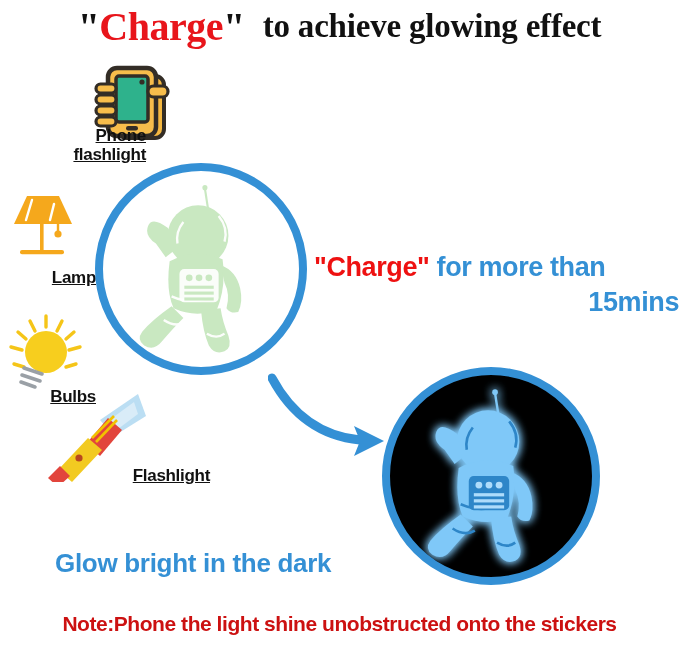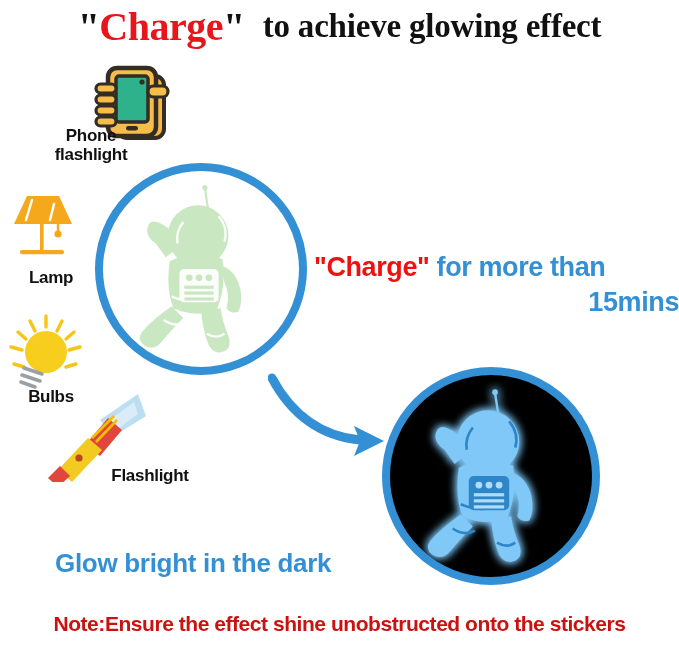--- a/index.html
+++ b/index.html
@@ -21,21 +21,21 @@
     white-space:nowrap;
   }
   #header .q{color:#111111;}
   #header .red{color:#E8151B;}
   #header .rest{color:#111111;font-size:33px;letter-spacing:-0.2px;margin-left:18px;}
 
   
   .icon-label{
     position:absolute;color:#111111;font-weight:bold;
     font-size:17px;line-height:19px;letter-spacing:-0.3px;
-    text-align:center;white-space:pre-line;
+    text-align:right;white-space:pre-line;text-decoration:underline;
   }
 
   
   #phone-icon{position:absolute;left:92px;top:62px;width:82px;height:84px;}
   
   #lamp-icon{position:absolute;left:4px;top:190px;width:78px;height:72px;}
   
   #bulb-icon{position:absolute;left:2px;top:310px;width:82px;height:82px;}
   
   #flashlight-icon{position:absolute;left:38px;top:392px;width:110px;height:90px;}
@@ -259,15 +259,15 @@
 
   <div id="blue-text">
     <br>
     <br>
     <span class="red">"</span><span class="red">Charge</span><span class="red">"</span><span> for more than</span>
     <span class="l4">15mins</span>
   </div>
 
   <div id="glow-line">Glow bright in the dark</div>
 
-  <div id="note">Note:Ensure the effect shine unobstructed onto the stickers</div>
+  <div id="note">Note:Phone the light shine unobstructed onto the stickers</div>
 
 </div>
 
 </body></html>

